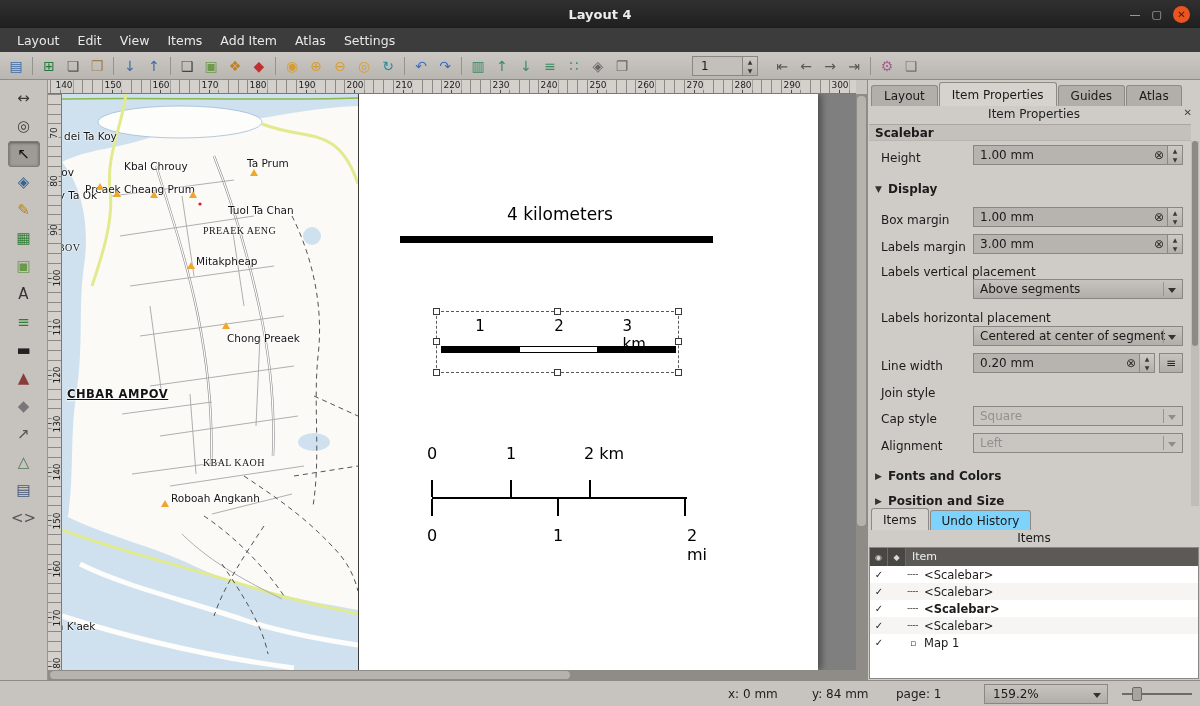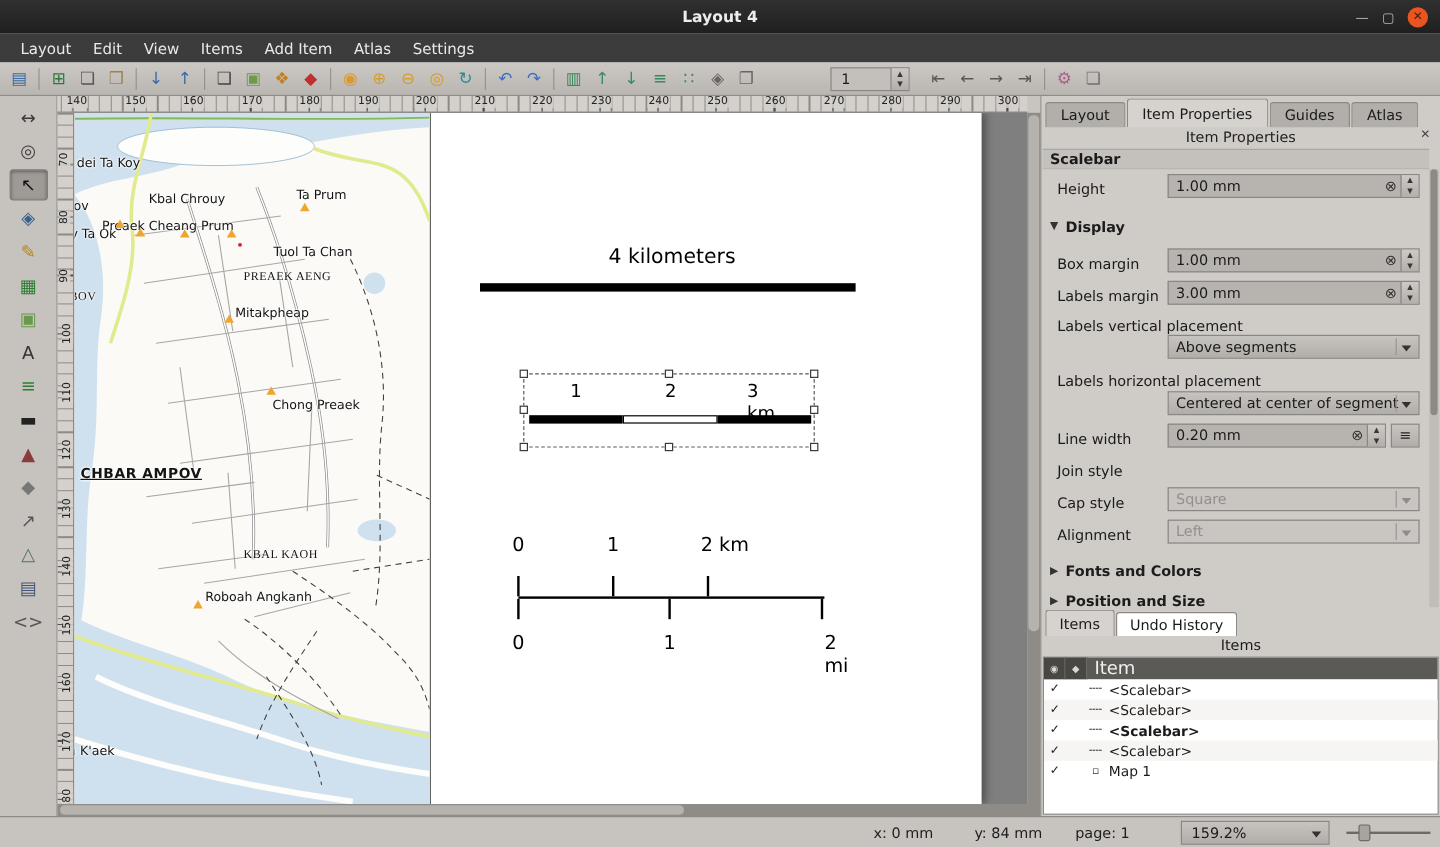--- a/index.html
+++ b/index.html
@@ -138,29 +138,29 @@
   .ddbtn { position:absolute; right:8px; top:0; width:24px; height:20px; background:linear-gradient(#c7c4c0,#b1aeaa);
            border:1px solid #898683; display:flex; align-items:center; justify-content:center; font-size:12px; color:#222; }
   .sechdr { position:absolute; left:6px; right:0; height:18px; font-size:12px; font-weight:bold; color:#1c1c1c;
             display:flex; align-items:center; gap:6px; }
   .sechdr .arr { font-size:9px; color:#333; }
   .pscroll { position:absolute; right:1px; top:61px; width:8px; height:365px; background:#c0bdb9; }
   .pscroll .thumb { position:absolute; left:1px; right:1px; top:0; height:205px; background:#8d8a86; border-radius:3px; }
 
   
   .itabs { position:absolute; left:3px; top:428px; height:22px; display:flex; align-items:flex-end; gap:1px; }
-  .itab { padding:3px 11px; background:#ffffff; border:1px solid #8d8a86; border-bottom:none;
+  .itab { padding:3px 11px; background:#7dd3fc; border:1px solid #8d8a86; border-bottom:none;
           border-radius:3px 3px 0 0; font-size:12px; height:20px; }
   .itab.active { background:#d6d3cf; height:22px; padding-top:4px; }
   .ititle { position:absolute; left:0; top:451px; width:100%; height:15px; text-align:center; font-size:12px; }
   .itable { position:absolute; left:1px; top:467px; right:1px; bottom:1px; background:#fff; border:1px solid #8a8784; }
   .ithead { height:18px; background:#5c5a56; display:flex; align-items:stretch; }
   .ithead .hicon { width:18px; background:#494744; border-right:1px solid #6c6a66; color:#d8d8d8;
                    display:flex; align-items:center; justify-content:center; font-size:8px; }
-  .ithead .hitem { flex:1; color:#f0f0f0; font-size:15px; line-height:18px; padding-left:6px; }
+  .ithead .hitem { flex:1; color:#f0f0f0; font-size:11px; line-height:18px; padding-left:6px; }
   .irow { height:17px; display:flex; align-items:center; }
   .irow:nth-child(even) { background:#f6f5f4; }
   .irow .ck { width:18px; text-align:center; font-size:10px; color:#222; }
   .irow .lk { width:14px; }
   .irow .ic { width:22px; text-align:center; font-size:9px; color:#333; }
   .irow .lbl { font-size:11.5px; }
   .irow.bold .lbl { font-weight:bold; }
 
   
   .statusbar { position:absolute; left:0; top:680px; width:1200px; height:26px; background:#c7c4c0;

